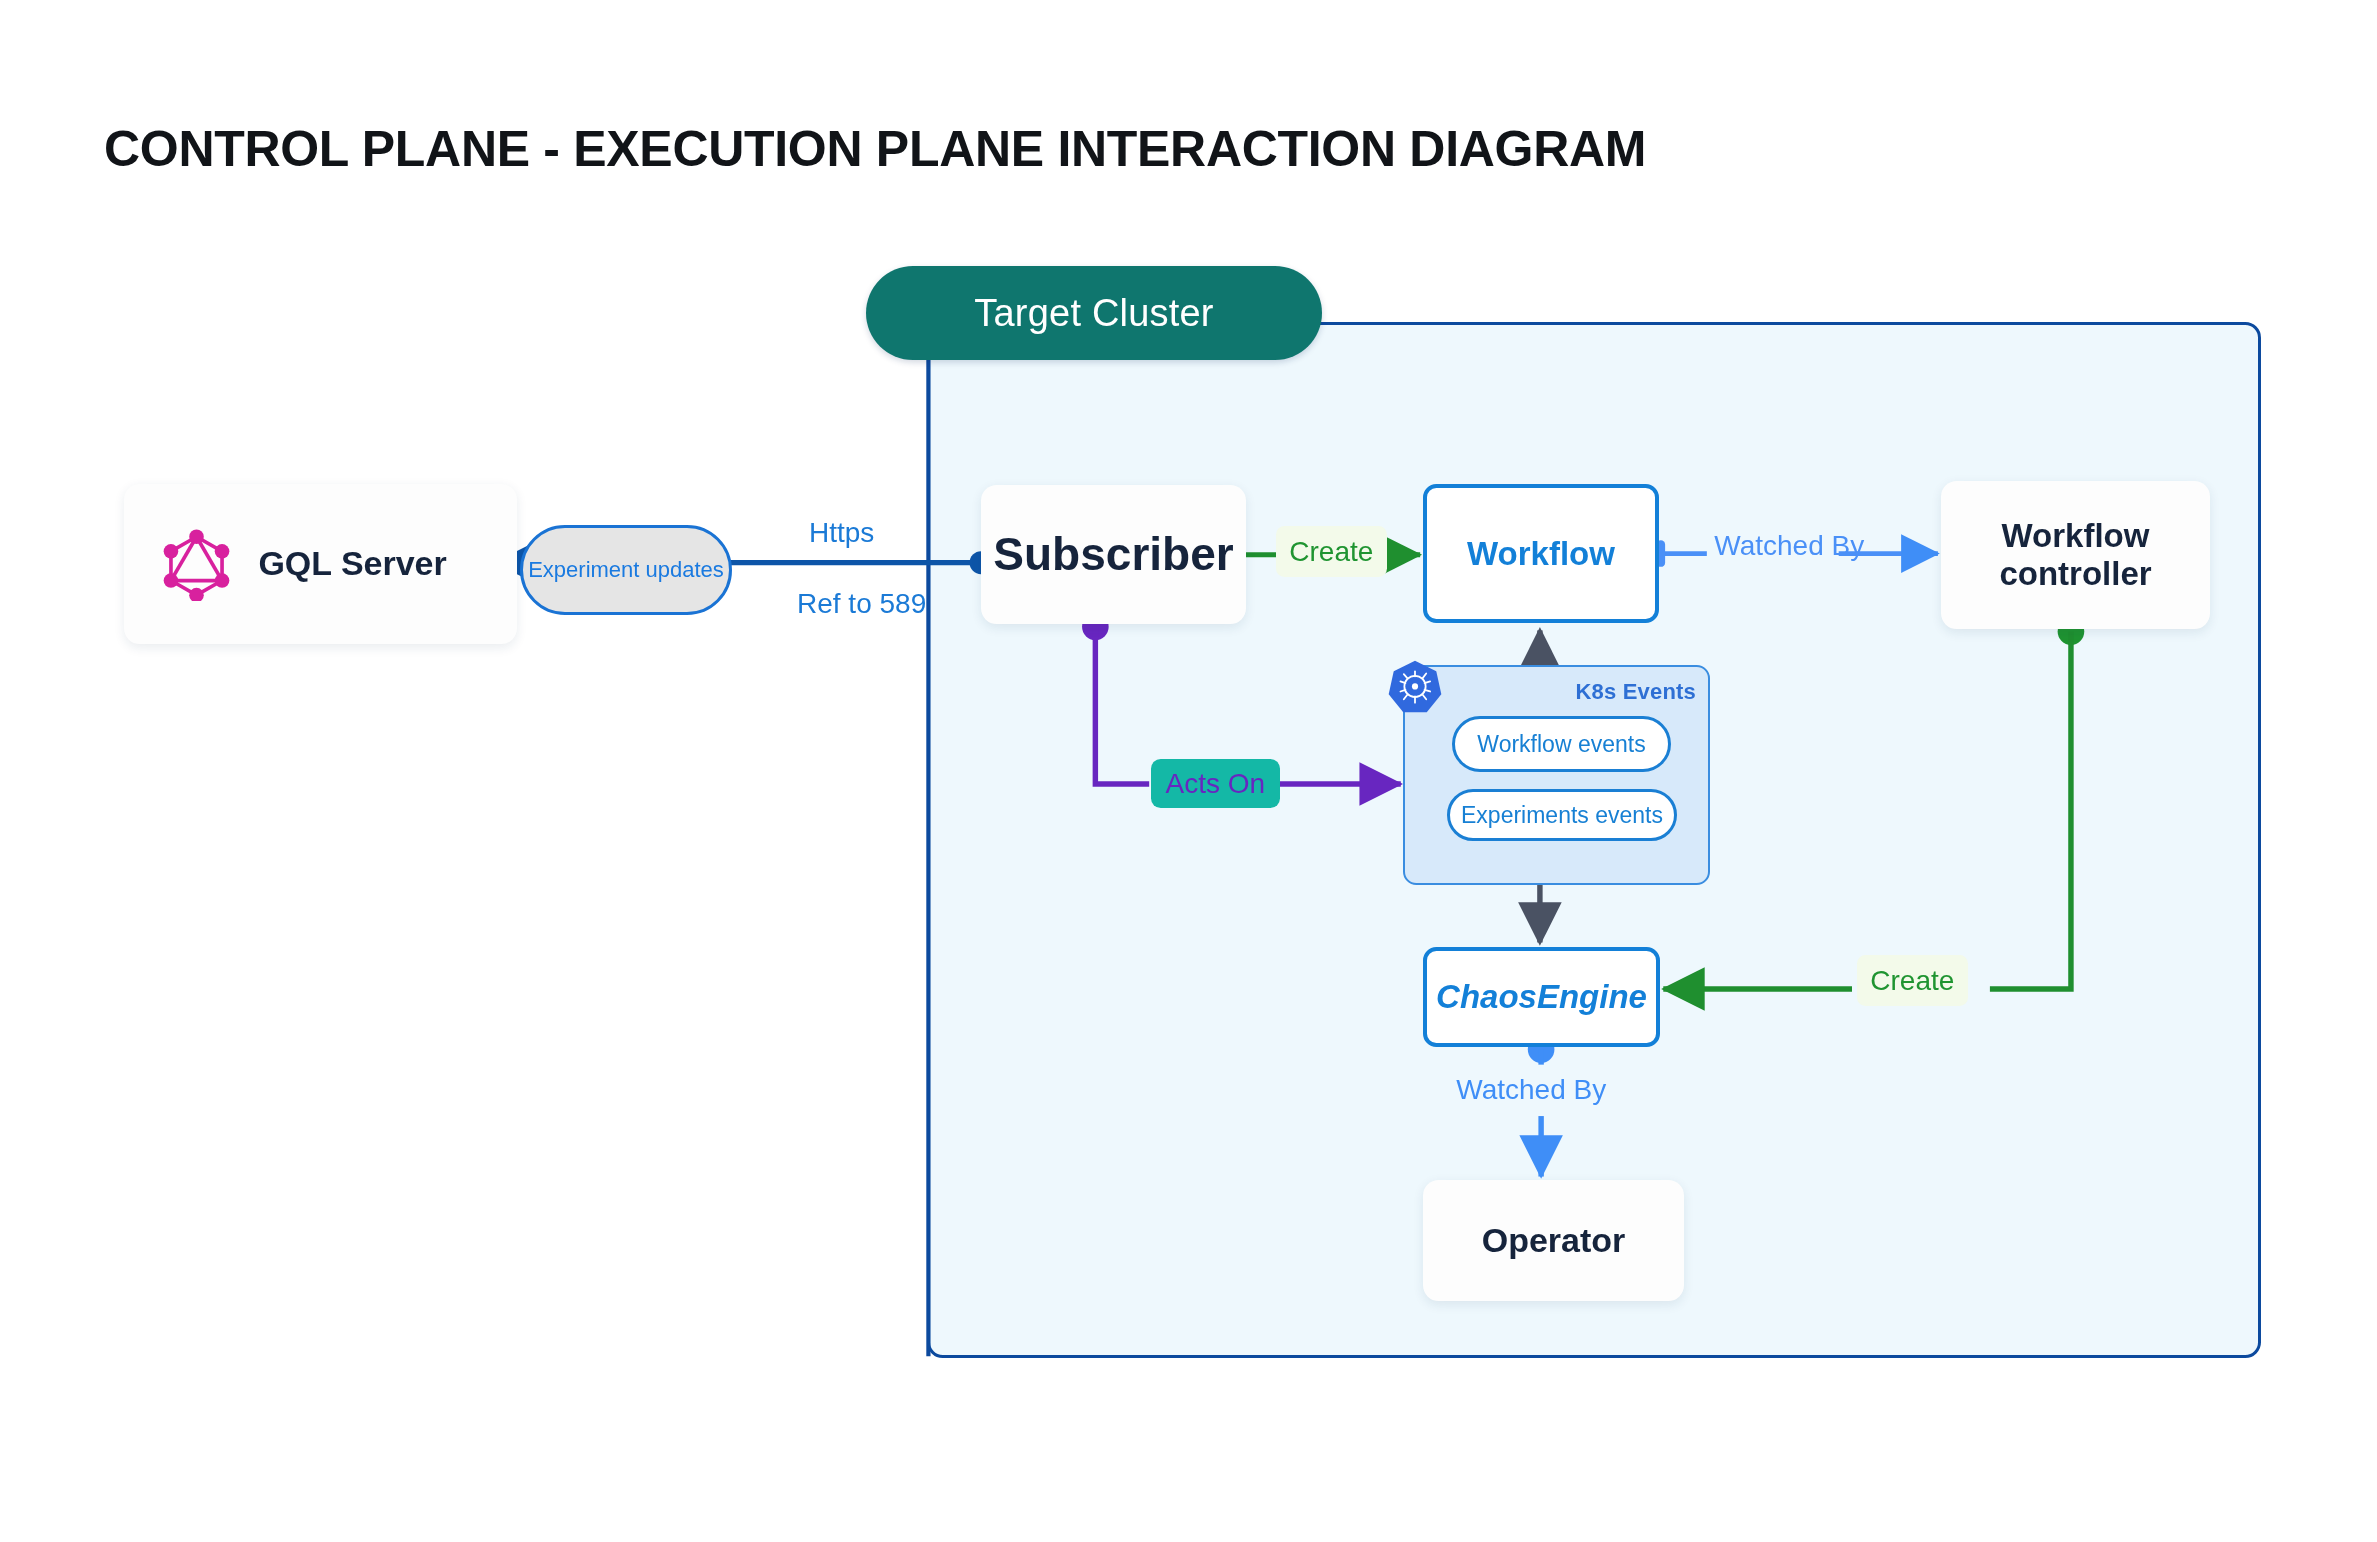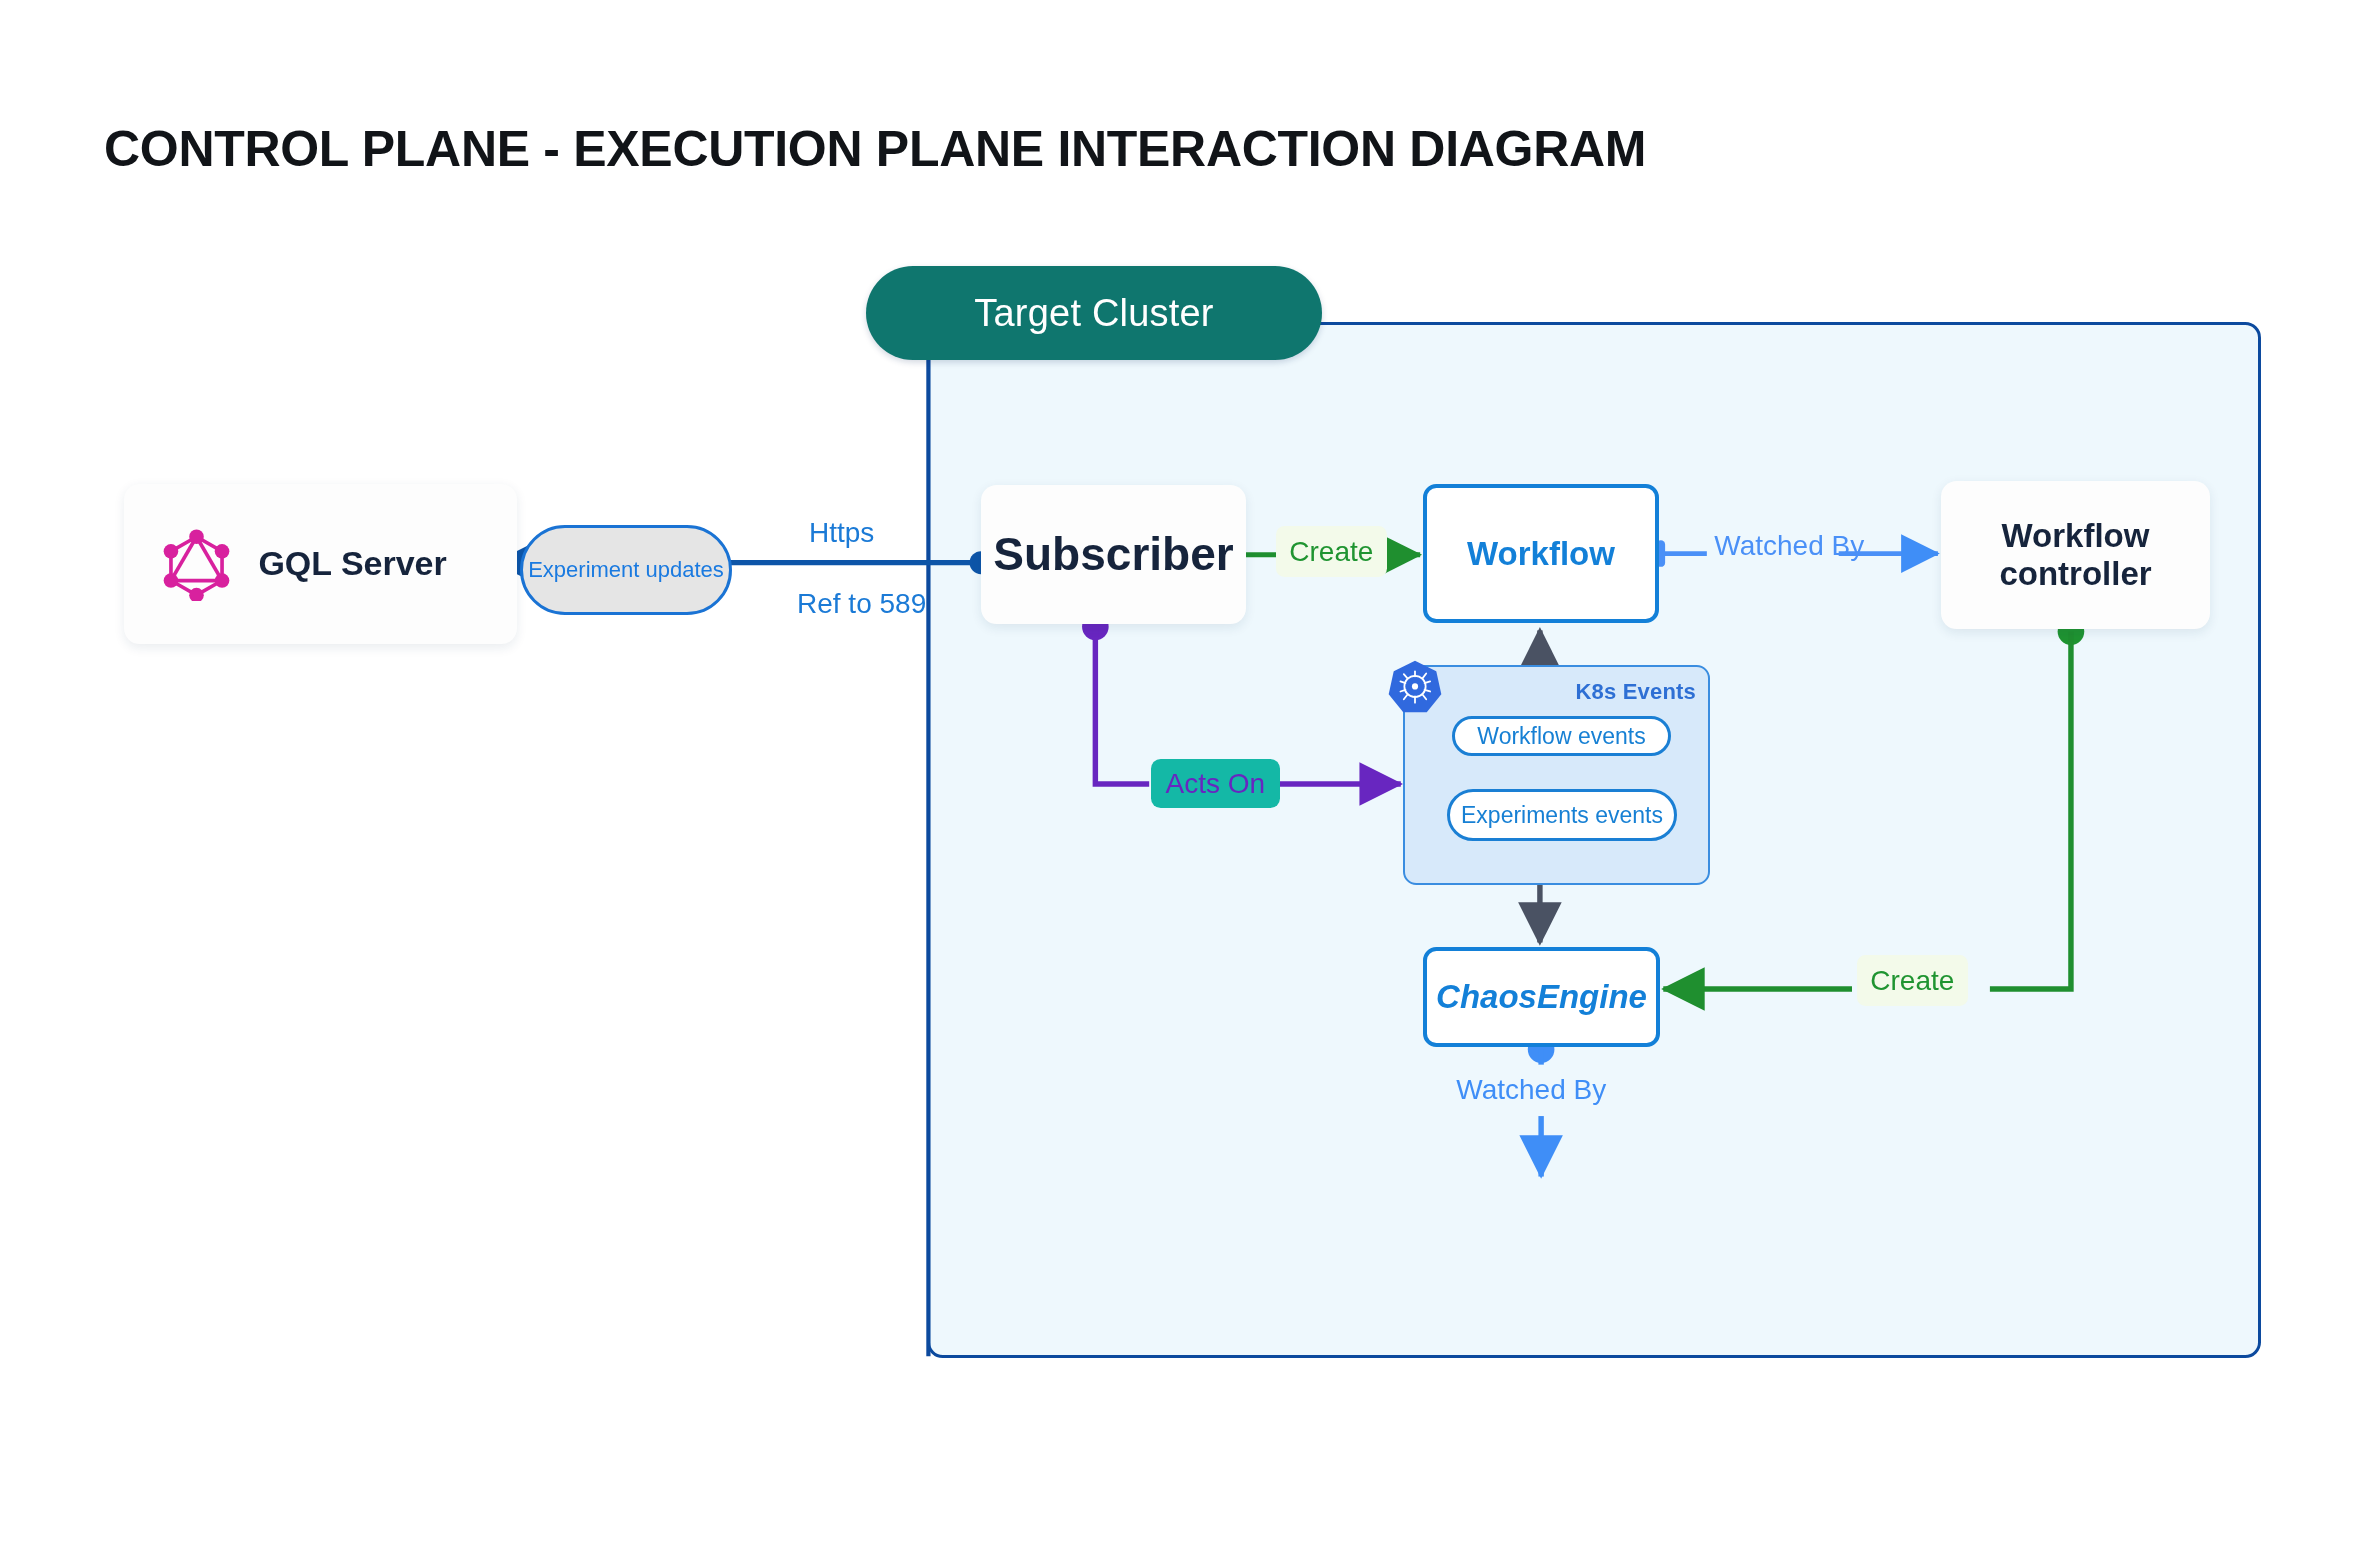--- a/index.html
+++ b/index.html
@@ -63,21 +63,21 @@
   #k8s-title{
     position:absolute;right:12px;top:12px;
     font-size:22px;color:#2e6fd4;font-weight:bold;letter-spacing:0.2px;
   }
   #k8s-logo{position:absolute;left:1387px;top:659px;width:56px;height:56px;}
   .evt-pill{
     position:absolute;background:#ffffff;border:3.6px solid #1a7fd4;
     border-radius:28px;display:flex;align-items:center;justify-content:center;
     color:#1780d4;font-size:23px;box-sizing:border-box;
   }
-  #pill-workflow{left:1452px;top:716px;width:219px;height:40px;}
+  #pill-workflow{left:1452px;top:716px;width:219px;height:56px;}
   #pill-experiments{left:1447px;top:789px;width:230px;height:52px;}
 
   
   .edge-label{position:absolute;white-space:nowrap;line-height:1.14;}
   #lbl-experiment-updates{
     left:520px;top:525px;width:212px;height:90px;
     background:#e5e5e5;border:3px solid #1a73d4;border-radius:46px;
     color:#1a7ae0;font-size:22px;text-align:center;
     display:flex;align-items:center;justify-content:center;box-sizing:border-box;
   }
@@ -192,20 +192,23 @@
 
   <div class="card" id="wfctrl-card">
     <span>Workflow</span>
     <span>controller</span>
   </div>
 
   <div class="card-blue" id="chaos-card">
     <span>ChaosEngine</span>
   </div>
 
+  <div class="card" id="operator-card">
+    <span>Operator</span>
+  </div>
 
   <div id="k8s-box">
     <div id="k8s-title">K8s Events</div>
   </div>
   <span id="k8s-logo">
     <svg viewBox="0 0 100 100" width="56" height="56">
       <polygon points="50,3 88,22 97,63 71,95 29,95 3,63 12,22" fill="#3069de"></polygon>
       <g stroke="#ffffff" stroke-width="3.2" fill="none" stroke-linecap="round">
         <circle cx="50" cy="49" r="19"></circle>
         <circle cx="50" cy="49" r="5.5" fill="#ffffff" stroke="none"></circle>

